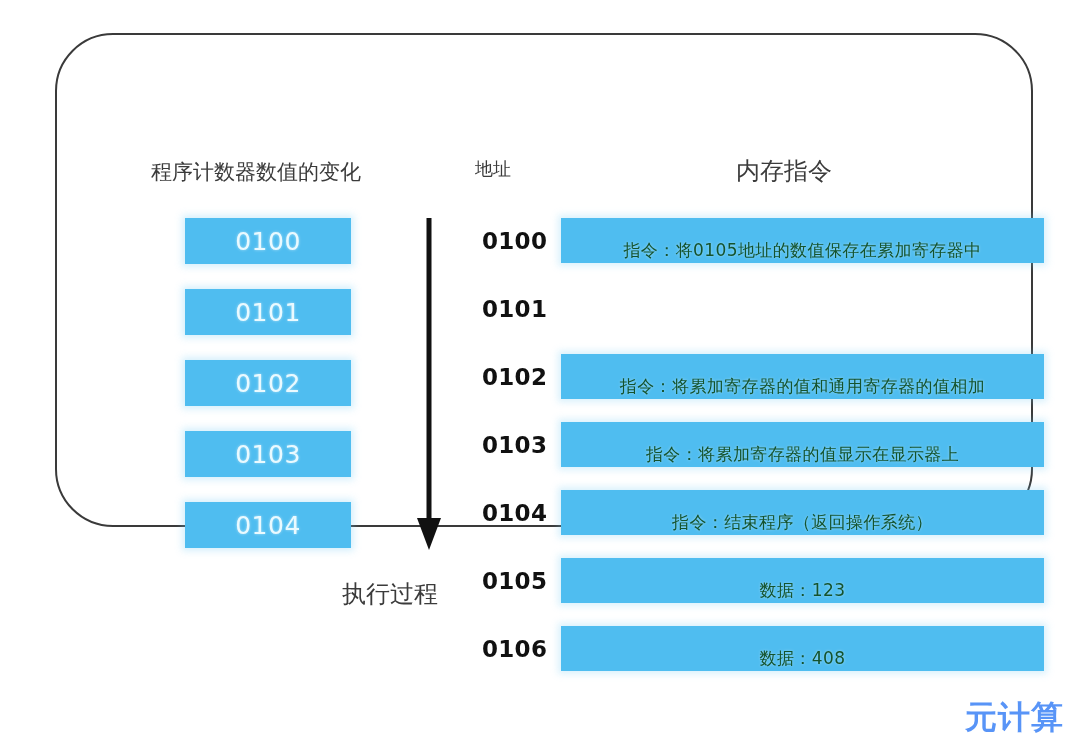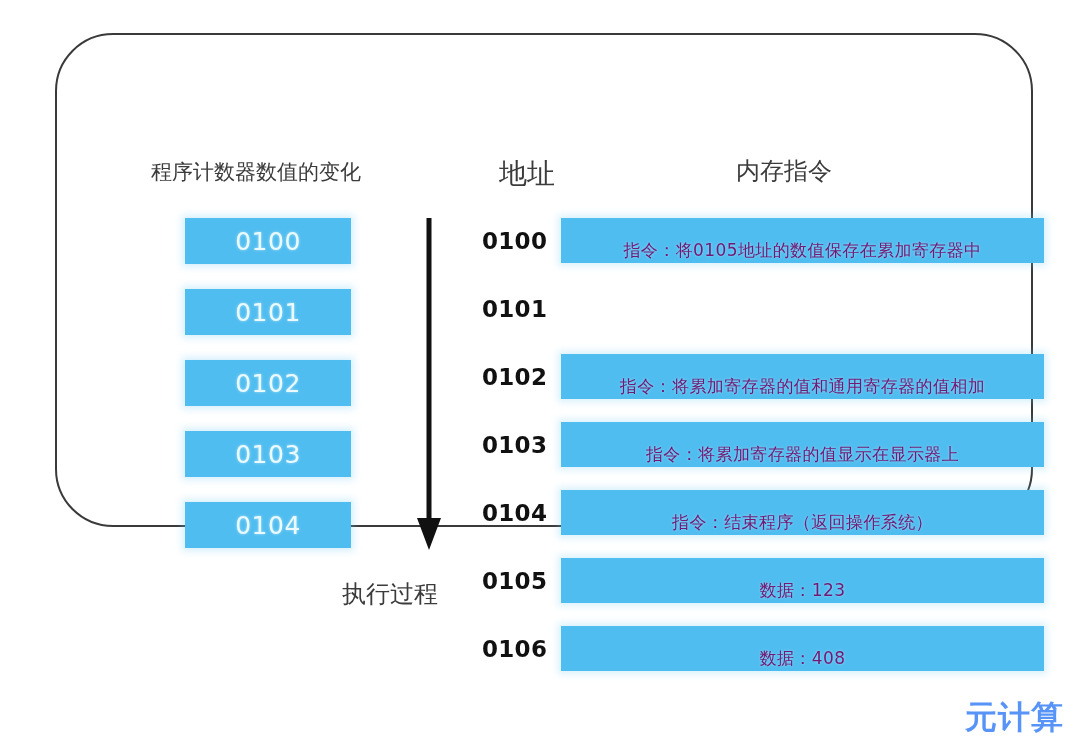--- a/index.html
+++ b/index.html
@@ -31,21 +31,21 @@
 
   
   .col-head {
     position: absolute;
     color: #3b3b3b;
     font-size: 21px;
     line-height: 1;
     white-space: nowrap;
   }
   #head-pc      { left: 94px;  top: 127px; }
-  #head-address { left: 442px; top: 125px; font-size: 28px; }
+  #head-address { left: 418px; top: 125px; font-size: 18px; }
   #head-memory  { left: 679px; top: 124px; font-size: 24px; }
 
   
   #pc-list {
     position: absolute;
     left: 128px;
     top: 183px;
     width: 166px;
   }
   .pc-box {
@@ -108,21 +108,21 @@
   .mem-bar {
     flex: 1 1 auto;
     height: 45px;
     background: #4fbdf0;
     box-shadow: 0 0 7px 3px rgba(120, 205, 245, 0.28);
     display: flex;
     align-items: center;
     justify-content: center;
   }
   .mem-text {
-    color: #701a75;
+    color: #14532d;
     font-size: 17px;
     letter-spacing: 0.4px;
     text-shadow: 0 0 3px rgba(255,255,255,0.45);
     white-space: nowrap;
     margin-top: 20px;
   }
   .mem-row.is-data .mem-text { font-size: 17px; }
 
   
   #watermark {

